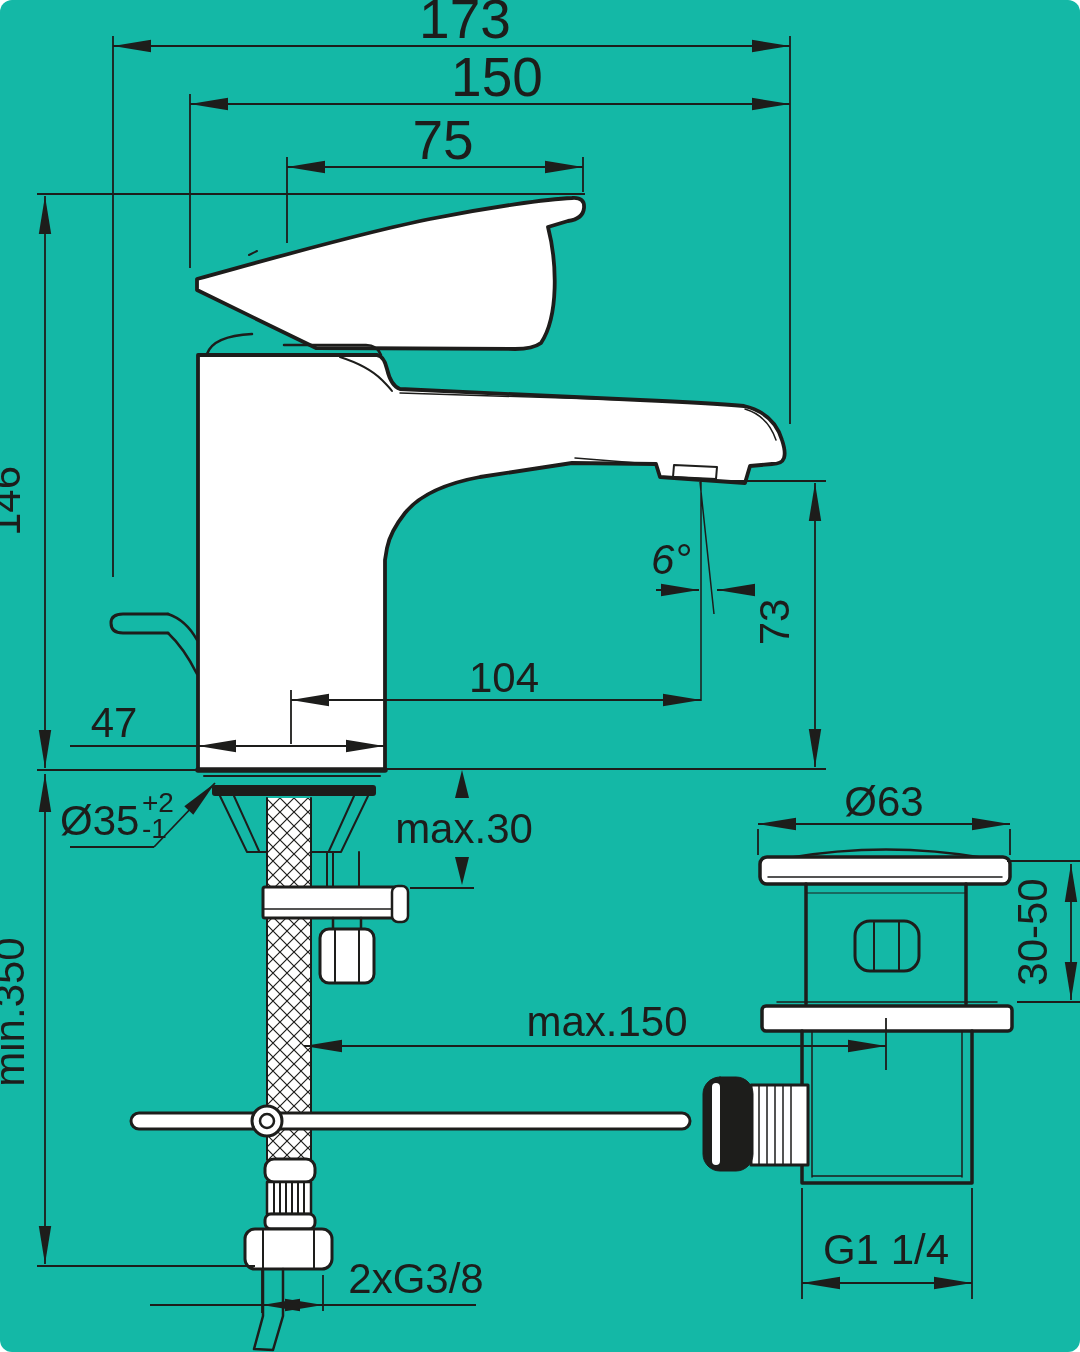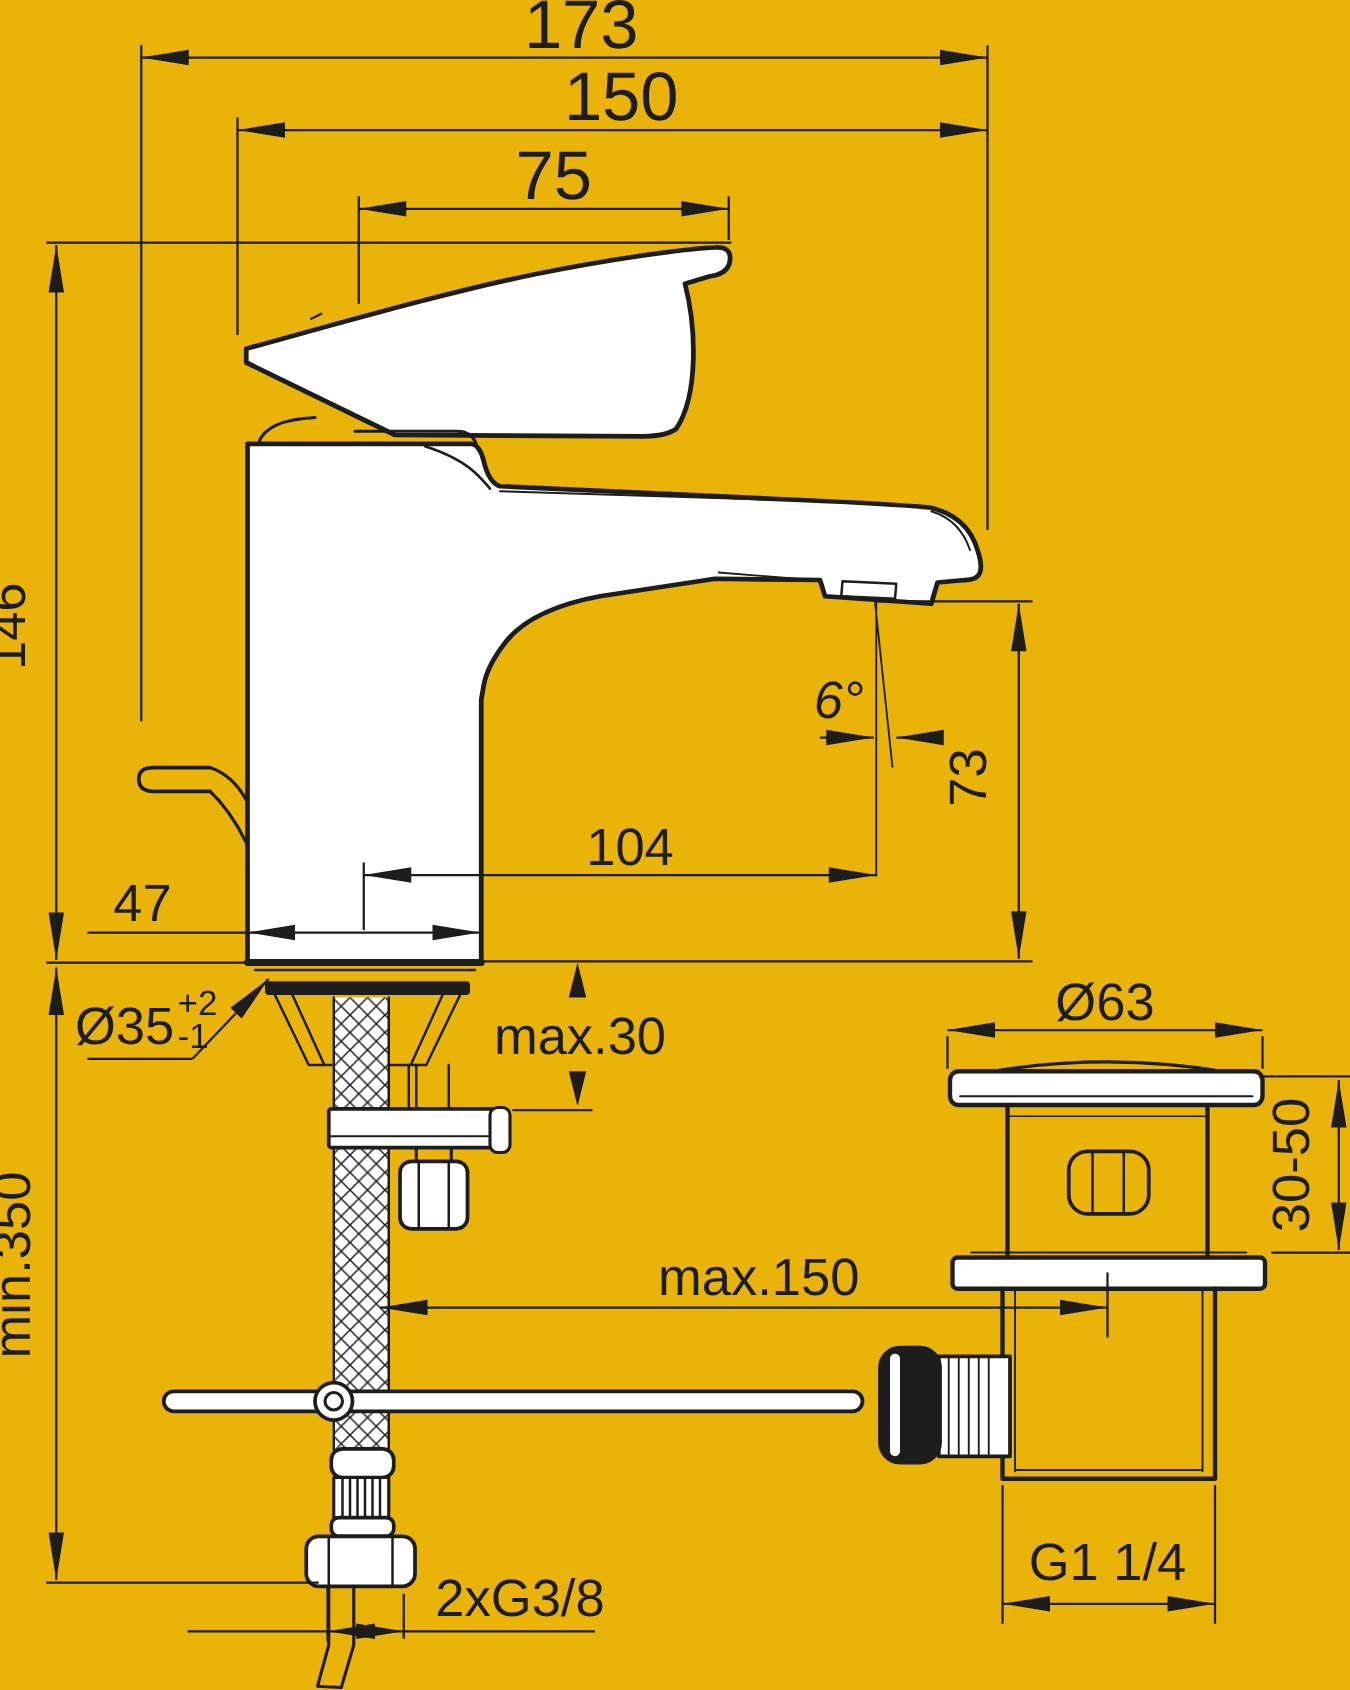--- a/index.html
+++ b/index.html
@@ -1,16 +1,16 @@
 <!DOCTYPE html>
 <html><head>
 <meta charset="utf-8">
 <style>
   html,body{margin:0;padding:0;background:#ffffff;}
-  .stage{width:1080px;height:1352px;position:relative;background:#eab308;overflow:hidden;}
+  .stage{width:1080px;height:1352px;position:relative;background:#14b8a6;overflow:hidden;border-radius:12px;}
   svg{display:block;}
   text{font-family:"Liberation Sans","DejaVu Sans",sans-serif;fill:#1d1d1b;}
   .lbl-lg{font-size:55px;}
   .lbl{font-size:42px;}
   .lbl-sm{font-size:28px;}
   .ital{font-style:italic;}
 </style>
 </head>
 <body>
 

